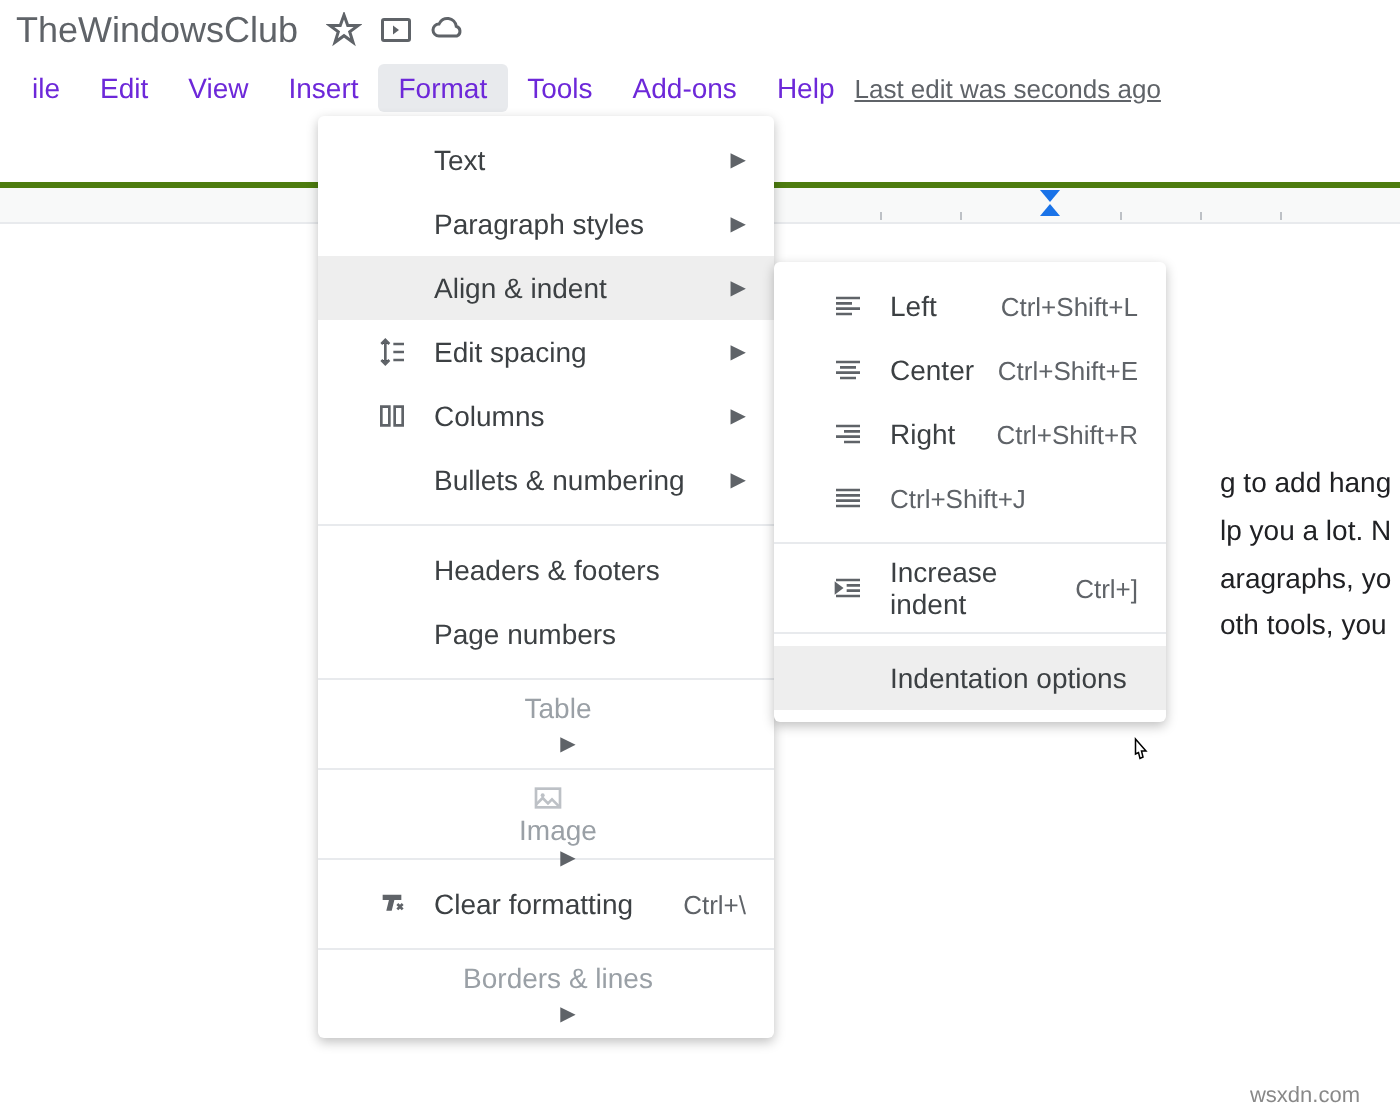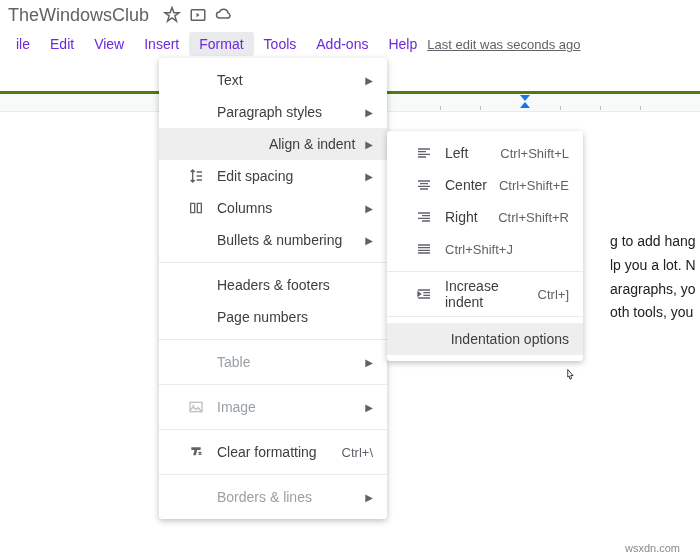--- a/index.html
+++ b/index.html
@@ -29,22 +29,22 @@
     .ruler { position: absolute; left: 420px; right: 0; height: 100%; }
     .ruler-tick { position: absolute; top: 12px; width: 1px; height: 4px; background: #bdc1c6; }
     .ruler-marker { position: absolute; top: 1px; left: 100px; width: 0; height: 0; border-left: 5px solid transparent; border-right: 5px solid transparent; border-top: 6px solid #1a73e8; }
     .ruler-marker2 { position: absolute; top: 8px; left: 100px; width: 0; height: 0; border-left: 5px solid transparent; border-right: 5px solid transparent; border-bottom: 6px solid #1a73e8; }
     
     .menu-popup { position: absolute; background: #fff; box-shadow: 0 2px 6px rgba(0,0,0,0.25); border-radius: 3px; padding: 6px 0; z-index: 100; }
     .menu1 { top: 58px; left: 159px; width: 228px; }
     .menu2 { top: 131px; left: 387px; width: 196px; }
     
     .menu-item { height: 32px; display: flex; align-items: center; padding: 0 14px 0 26px; cursor: pointer; position: relative; }
-    .menu-item.highlighted { background: #eeeeee; text-align: right; }
-    .menu-item.disabled { color: #9aa0a6; }
+    .menu-item.highlighted { background: #eeeeee; }
+    .menu-item.disabled { color: #9aa0a6; flex-direction: column; }
     .menu-icon { width: 22px; display: flex; justify-content: center; margin-right: 10px; color: #5f6368; }
     .menu-item.disabled .menu-icon { color: #bdc1c6; }
     .menu-label { flex: 1; font-size: 14px; }
     .menu-shortcut { font-size: 13px; color: #5f6368; }
     .menu-arrow { font-size: 10px; color: #5f6368; margin-left: 10px; }
     .menu-sep { height: 1px; background: #e8eaed; margin: 6px 0; }
     
     .document-body { position: absolute; top: 130px; left: 450px; right: 0; padding: 100px 0 0 160px; font-size: 14px; line-height: 1.7; color: #202124; }
     
     .watermark { position: absolute; top: 274px; left: 248px; font-size: 12px; color: #9fc5f8; font-weight: 400; display: flex; align-items: center; z-index: 50; }

